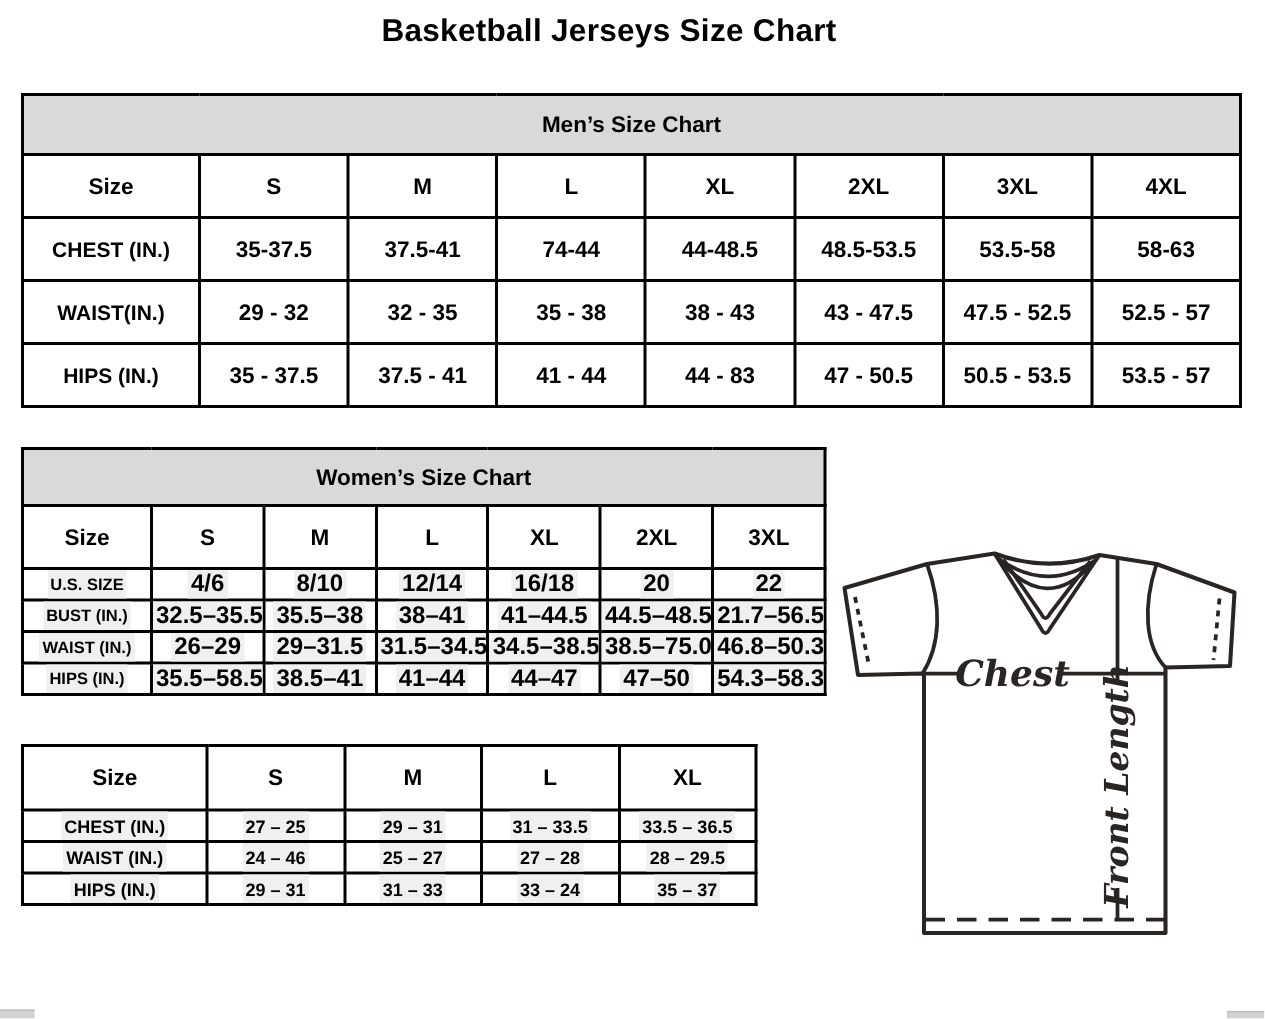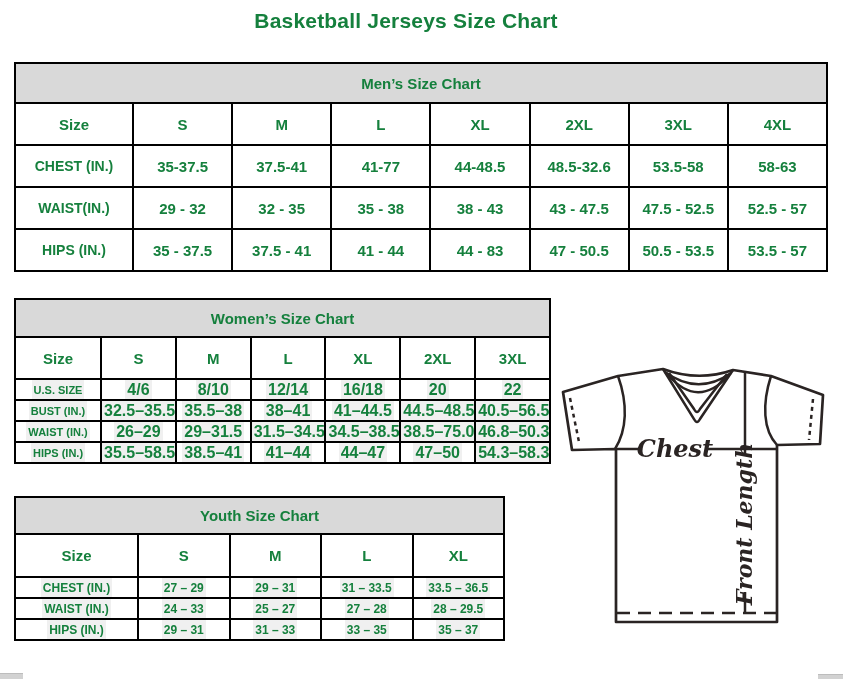--- a/index.html
+++ b/index.html
@@ -1,17 +1,17 @@
 <!DOCTYPE html>
 <html><head>
 <meta charset="utf-8">
 <style>
   html,body{margin:0;padding:0;background:#fff;}
   .stage{position:relative;width:843px;height:679px;background:#ffffff;overflow:hidden;
-         font-family:"Liberation Sans",sans-serif;color:#15803d;}
+         font-family:"Liberation Sans",sans-serif;color:#000000;}
   .title{position:absolute;left:0;top:9px;width:812px;text-align:center;
          font-size:21px;font-weight:bold;letter-spacing:0.2px;}
   table.sc{position:absolute;border-collapse:collapse;table-layout:fixed;background:#fff;}
   table.sc td{border:2px solid #000;text-align:center;vertical-align:middle;
               font-weight:bold;padding:0;white-space:nowrap;overflow:hidden;}
   tr.band td{background:#d9d9d9;font-size:15px;}
   
   .mens{left:14px;top:62px;width:814px;}
   .mens tr.band{height:40px;}
   .mens tr.hdr{height:42px;}
@@ -76,23 +76,23 @@
       <td>L</td>
       <td>XL</td>
       <td>2XL</td>
       <td>3XL</td>
       <td>4XL</td>
     </tr>
     <tr class="r">
       <td class="rowlabel">CHEST (IN.)</td>
       <td>35-37.5</td>
       <td>37.5-41</td>
-      <td>41-77</td>
+      <td>74-44</td>
       <td>44-48.5</td>
-      <td>48.5-32.6</td>
+      <td>48.5-53.5</td>
       <td>53.5-58</td>
       <td>58-63</td>
     </tr>
     <tr class="r">
       <td class="rowlabel">WAIST(IN.)</td>
       <td>29 - 32</td>
       <td>32 - 35</td>
       <td>35 - 38</td>
       <td>38 - 43</td>
       <td>43 - 47.5</td>
@@ -144,21 +144,21 @@
       <td><span class="hl">20</span></td>
       <td><span class="hl">22</span></td>
     </tr>
     <tr class="r">
       <td class="rowlabel"><span class="hl">BUST (IN.)</span></td>
       <td><span class="hl">32.5–35.5</span></td>
       <td><span class="hl">35.5–38</span></td>
       <td><span class="hl">38–41</span></td>
       <td><span class="hl">41–44.5</span></td>
       <td><span class="hl">44.5–48.5</span></td>
-      <td><span class="hl">40.5–56.5</span></td>
+      <td><span class="hl">21.7–56.5</span></td>
     </tr>
     <tr class="r">
       <td class="rowlabel"><span class="hl">WAIST (IN.)</span></td>
       <td><span class="hl">26–29</span></td>
       <td><span class="hl">29–31.5</span></td>
       <td><span class="hl">31.5–34.5</span></td>
       <td><span class="hl">34.5–38.5</span></td>
       <td><span class="hl">38.5–75.0</span></td>
       <td><span class="hl">46.8–50.3</span></td>
     </tr>
@@ -176,49 +176,46 @@
 
   <table class="sc youth">
     <colgroup>
         <col style="width:123px">
         <col>
         <col>
         <col>
         <col>
       </colgroup>
     <tbody>
-        <tr class="band">
-      <td colspan="5">Youth Size Chart</td>
-    </tr>
     <tr class="hdr">
       <td>Size</td>
       <td>S</td>
       <td>M</td>
       <td>L</td>
       <td>XL</td>
     </tr>
     <tr class="r">
       <td class="rowlabel"><span class="hl">CHEST (IN.)</span></td>
-      <td><span class="hl">27 – 29</span></td>
+      <td><span class="hl">27 – 25</span></td>
       <td><span class="hl">29 – 31</span></td>
       <td><span class="hl">31 – 33.5</span></td>
       <td><span class="hl">33.5 – 36.5</span></td>
     </tr>
     <tr class="r">
       <td class="rowlabel"><span class="hl">WAIST (IN.)</span></td>
-      <td><span class="hl">24 – 33</span></td>
+      <td><span class="hl">24 – 46</span></td>
       <td><span class="hl">25 – 27</span></td>
       <td><span class="hl">27 – 28</span></td>
       <td><span class="hl">28 – 29.5</span></td>
     </tr>
     <tr class="r">
       <td class="rowlabel"><span class="hl">HIPS (IN.)</span></td>
       <td><span class="hl">29 – 31</span></td>
       <td><span class="hl">31 – 33</span></td>
-      <td><span class="hl">33 – 35</span></td>
+      <td><span class="hl">33 – 24</span></td>
       <td><span class="hl">35 – 37</span></td>
     </tr>
   </tbody>
     </table>
 
   <svg class="jersey" viewBox="0 0 285 272" xmlns="http://www.w3.org/2000/svg">
     <path class="fillwhite" d="M105,7 L60,14 L5,30 L14,88 L57,87 L58,87 L58,260 L219,260 L219,83 L262,82 L265,33 L213,14 L175,8 Q140,20 105,7 Z"></path>
     <path d="M60,14 C70,42 69,68 57,87"></path>
     <path d="M213,14 C204,42 205,68 219,83"></path>
     <path d="M107,10 Q140,34 173,11"></path>

